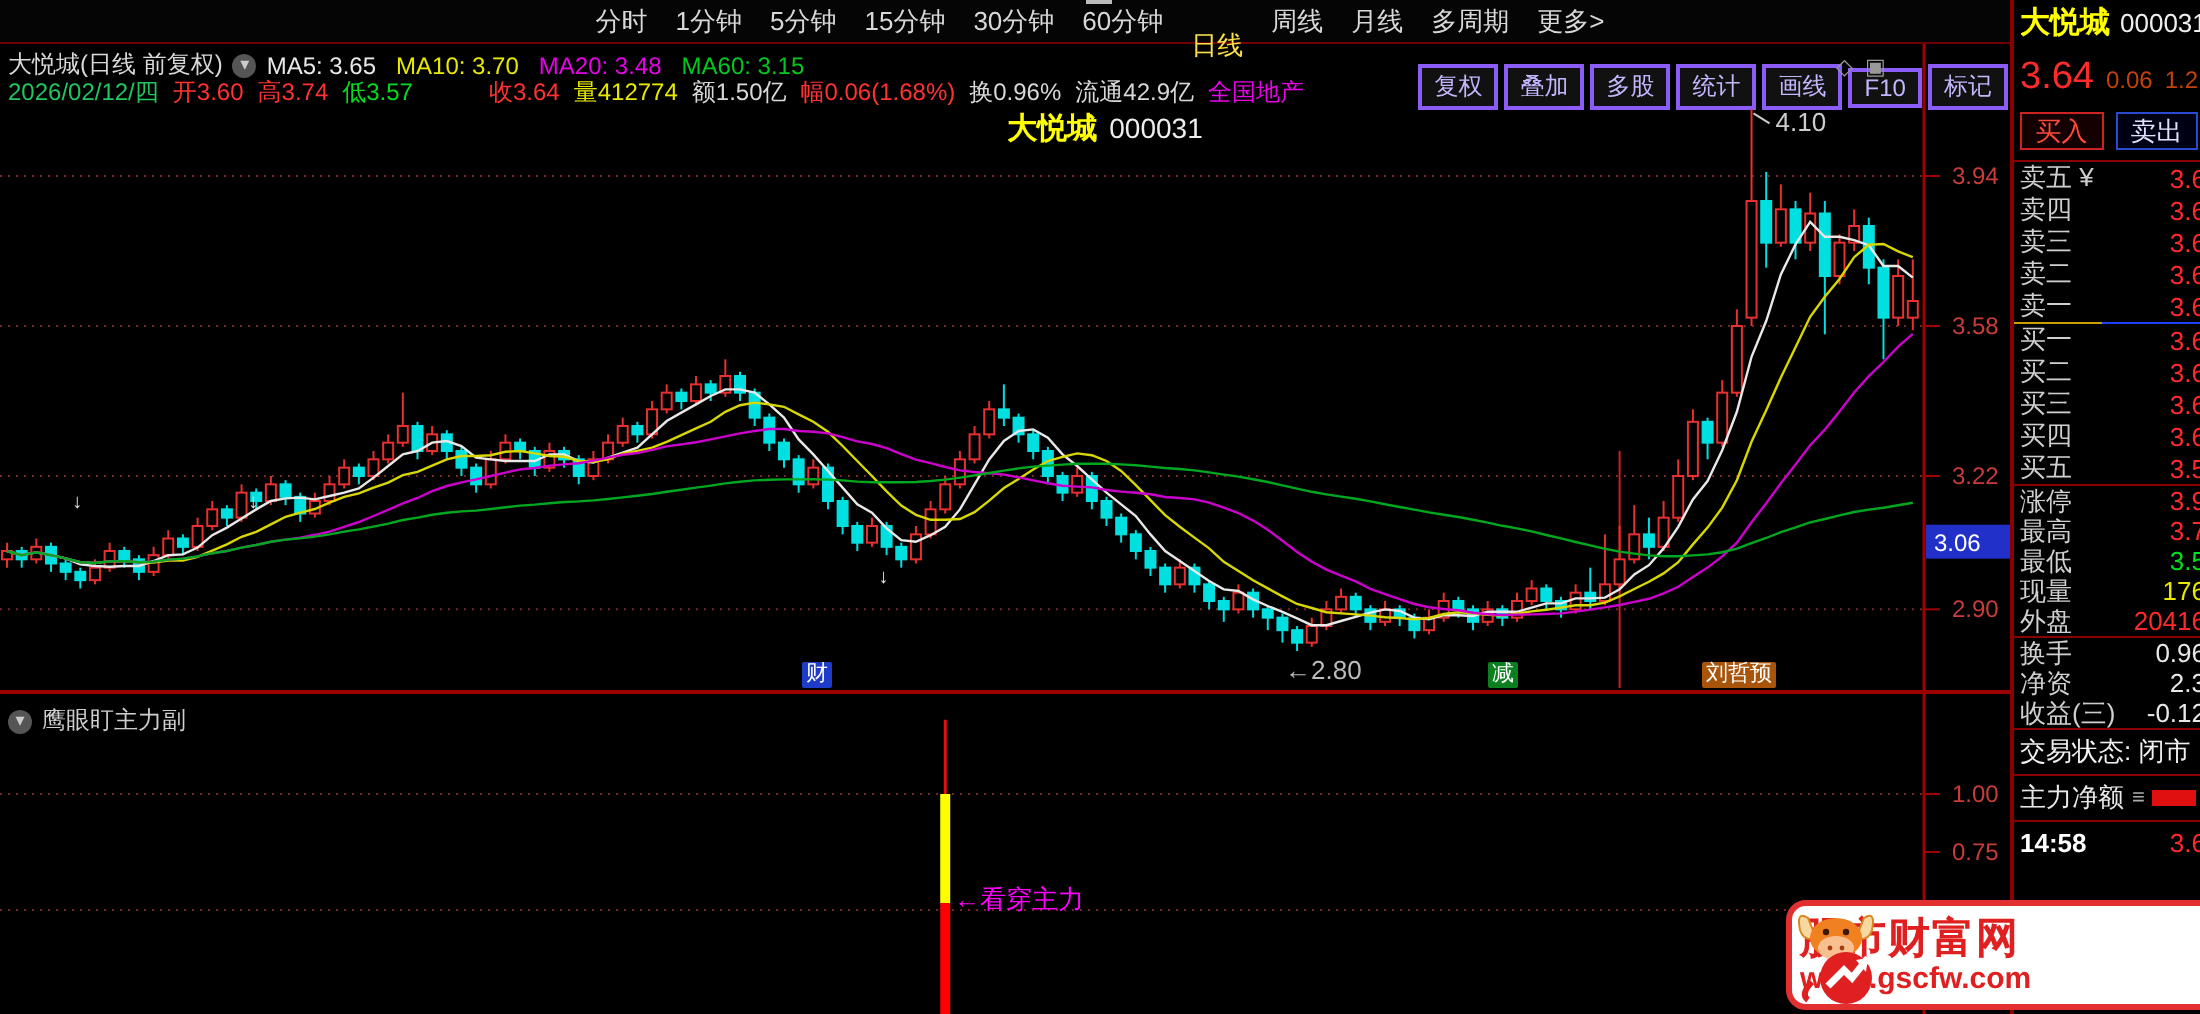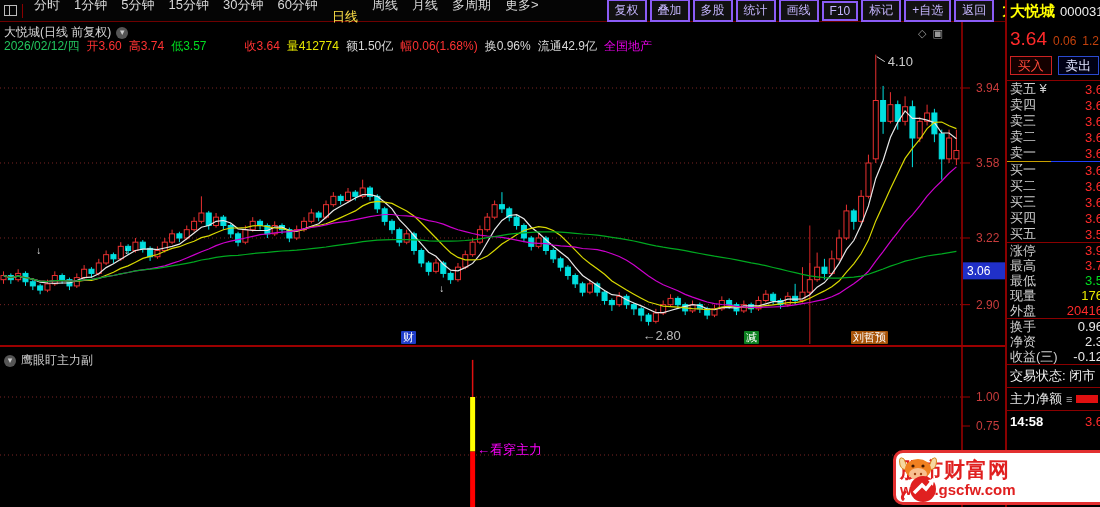--- a/index.html
+++ b/index.html
@@ -2,21 +2,21 @@
 <html><head>
 <meta charset="utf-8">
 <style>
   * { margin:0; padding:0; box-sizing:border-box; }
   html,body { width:1100px; height:507px; background:#000; overflow:hidden;
     font-family:"Liberation Sans","DejaVu Sans",sans-serif; }
   #screen { position:relative; width:1100px; height:507px; background:#000; overflow:hidden; }
 
   
   #topbar { position:absolute; left:0; top:0; width:1100px; height:22px;
-    display:flex; align-items:center; border-bottom:1px solid #6e0000; background:#050505; }
+    display:flex; align-items:center; border-bottom:1px solid #6e0000; background:#050505;flex-direction:column; }
   .win-icon { width:13px; height:11px; border:1px solid #bbb; margin:0 5px 0 4px; position:relative; }
   .win-icon:after { content:""; position:absolute; left:4px; top:0; bottom:0; width:1px; background:#bbb; }
   .tb-sep { width:1px; height:14px; background:#8a0000; margin-right:4px; }
   .period-tab { color:#d8d8d8; font-size:13px; padding:0 7px; cursor:pointer; white-space:nowrap; }
   .period-tab.active { color:#fde047;margin-top:12px; }
   #topbar-right { margin-left:auto; display:flex; align-items:center; }
   .tb-btn { color:#c4b5fd; font-size:12px; border:2px solid #8b5cf6; background:#111;
     padding:1px 6px; margin-right:3px; white-space:nowrap; cursor:pointer; }
   #topbar-stock { display:flex; align-items:baseline; padding-left:5px; white-space:nowrap; }
   #topbar-stock .nm { color:#ffff00; font-size:15px; font-weight:bold; }
@@ -122,20 +122,21 @@
       </div>
     <div id="topbar-stock">
       <span class="nm">大悦城</span>
       <span class="cd">000031</span>
     </div>
   </div>
 
   <div id="info1">
     <span class="ttl">大悦城(日线 前复权)</span>
     <span class="circ-ico">▾</span>
+    <span id="ma-values"><span class="ma-item" style="color: rgb(232, 232, 232);">MA5: 3.65</span><span class="ma-item" style="color: rgb(232, 232, 0);">MA10: 3.70</span><span class="ma-item" style="color: rgb(232, 0, 232);">MA20: 3.48</span><span class="ma-item" style="color: rgb(0, 200, 32);">MA60: 3.15</span></span>
   </div>
   <div id="info2">
       <span style="color: #22c55e;">2026/02/12/四</span>
       <span style="color: rgb(255, 50, 50);">开3.60</span>
       <span style="color: rgb(255, 50, 50);">高3.74</span>
       <span style="color: rgb(0, 220, 32);">低3.57</span>
       <span style="color: rgb(255, 50, 50); margin-left: 31px;">收3.64</span>
       <span style="color: rgb(232, 232, 0);">量412774</span>
       <span style="color: rgb(216, 216, 216);">额1.50亿</span>
       <span style="color: rgb(255, 50, 50);">幅0.06(1.68%)</span>

